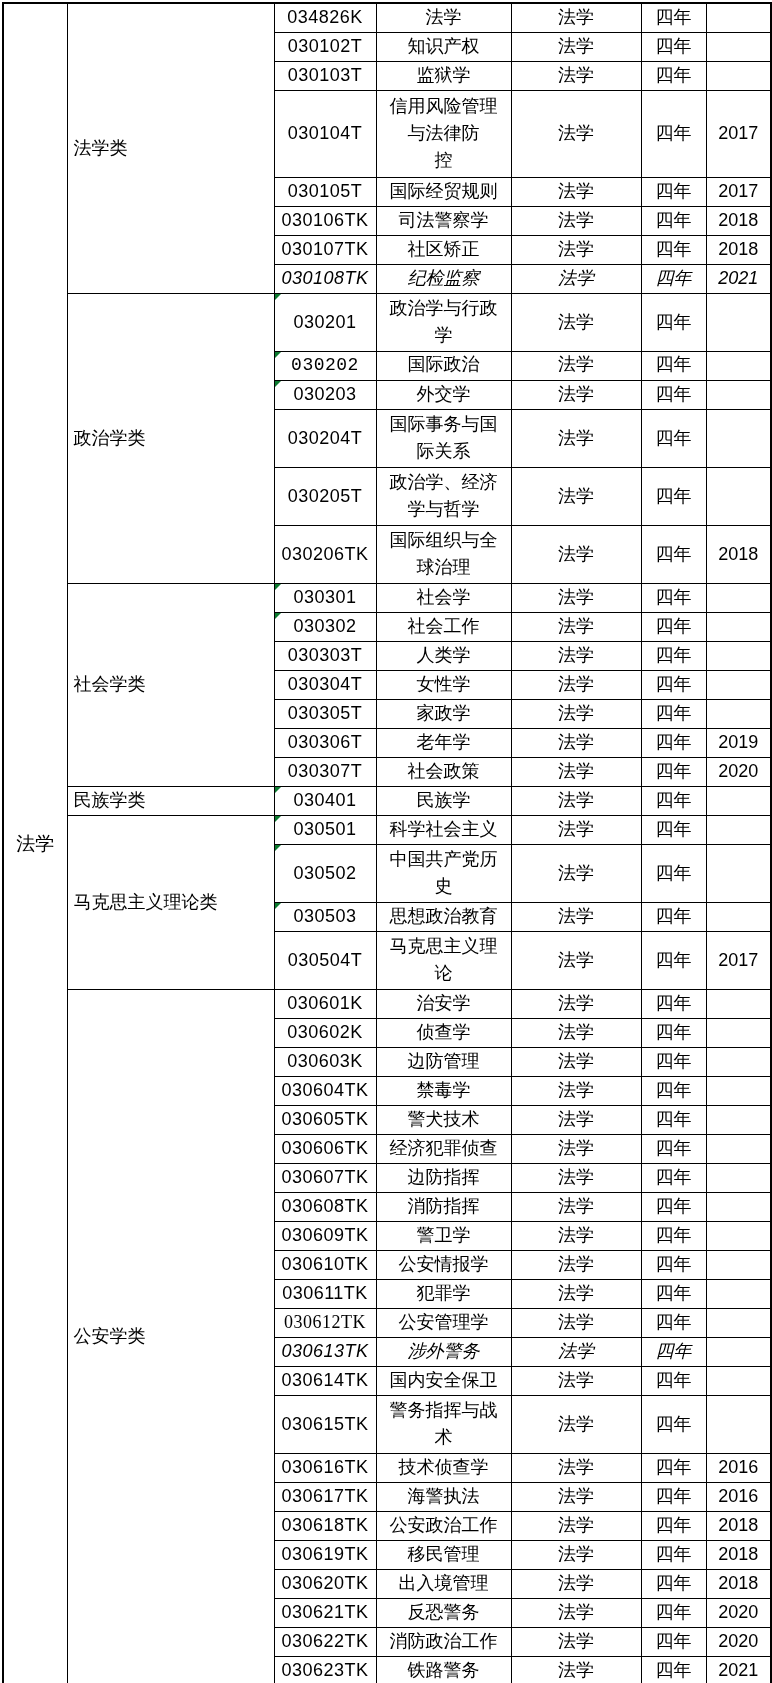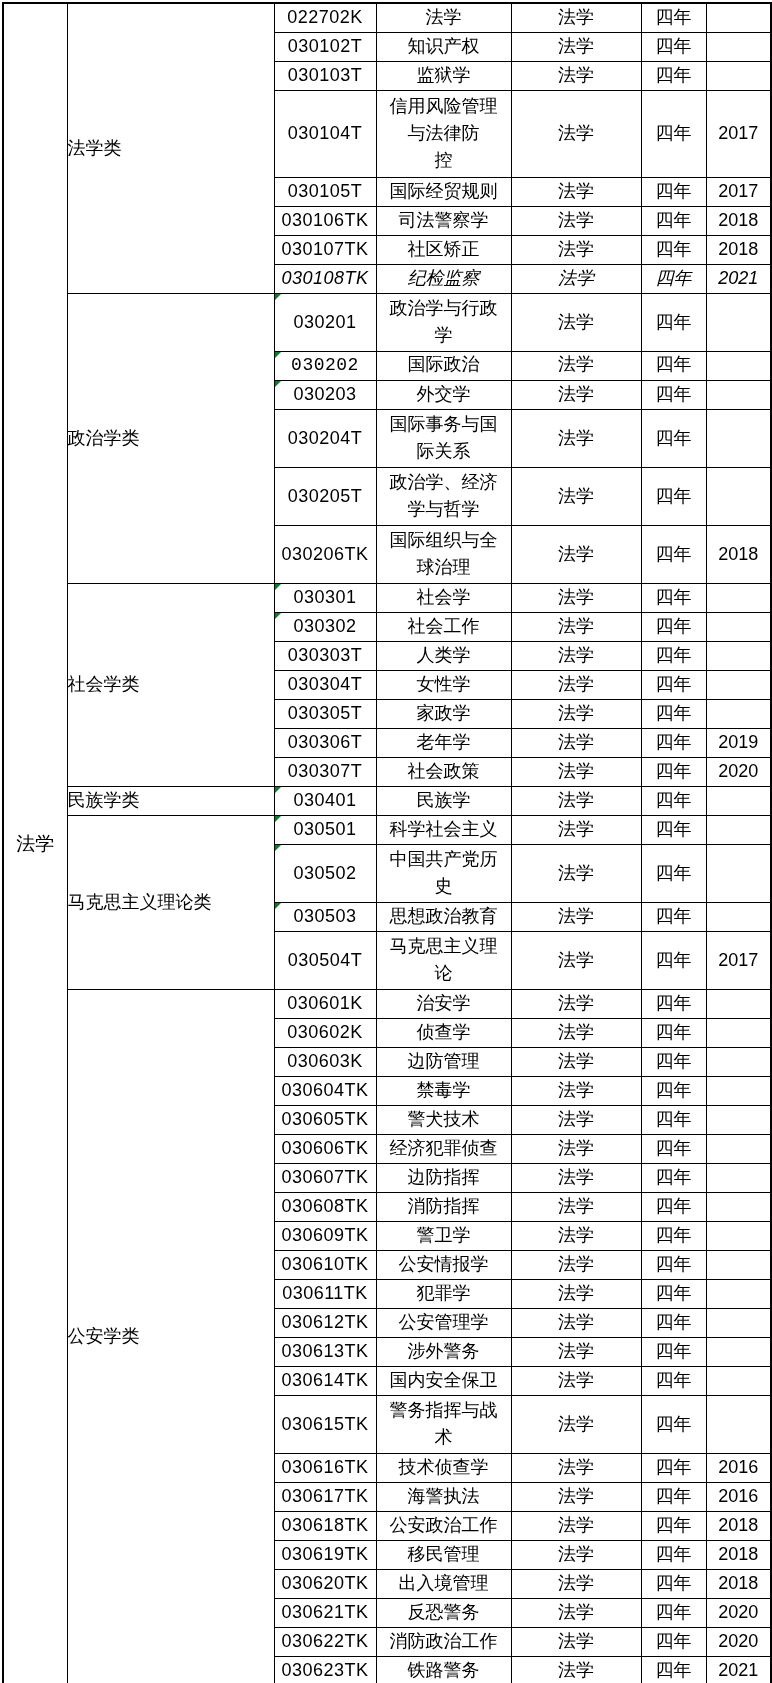--- a/index.html
+++ b/index.html
@@ -14,21 +14,21 @@
     border:2px solid #000;border-bottom:3px solid #000;
     background:#fff;
   }
   td{
     border:1px solid #000;
     font-size:18px;line-height:27px;
     text-align:center;vertical-align:middle;
     padding:0;overflow:hidden;
   }
   td.disc{width:64px;font-size:19px;}
-  td.cat{text-align:left;padding-left:0;font-size:18px;}
+  td.cat{text-align:left;padding-left:6px;font-size:18px;}
   td.code{position:relative;font-size:18px;letter-spacing:0.5px;}
   td.name{white-space:pre-line;}
   td.year{font-size:18px;}
   .tri{
     position:absolute;top:0;left:0;width:7px;height:7px;
     clip-path:polygon(0 0,100% 0,0 100%);
   }
 </style>
 </head>
 <body>
@@ -40,21 +40,21 @@
     <col style="width:102px">
     <col style="width:135px">
     <col style="width:130px">
     <col style="width:65px">
     <col style="width:65px">
   </colgroup>
   <tbody id="majors-body">
       <tr style="height: 29px;">
         <td class="disc" rowspan="49">法学</td>
         <td class="cat" rowspan="8">法学类</td>
-        <td class="code">022702K</td>
+        <td class="code">034826K</td>
         <td class="name">法学</td>
         <td>法学</td>
         <td>四年</td>
         <td class="year"></td>
       </tr>
       <tr style="height: 29px;">
         <td class="code">030102T</td>
         <td class="name">知识产权</td>
         <td>法学</td>
         <td>四年</td>
@@ -311,28 +311,28 @@
         <td>四年</td>
         <td class="year"></td>
       </tr>
       <tr style="height: 29px;">
         <td class="code">030611TK</td>
         <td class="name">犯罪学</td>
         <td>法学</td>
         <td>四年</td>
         <td class="year"></td>
       </tr>
-      <tr style="height: 29px;">
+      <tr style="height: 29px; font-family: Liberation Serif, serif;">
         <td class="code">030612TK</td>
         <td class="name">公安管理学</td>
         <td>法学</td>
         <td>四年</td>
         <td class="year"></td>
       </tr>
-      <tr style="height: 29px;">
+      <tr style="height: 29px; font-style: italic;">
         <td class="code">030613TK</td>
         <td class="name">涉外警务</td>
         <td>法学</td>
         <td>四年</td>
         <td class="year"></td>
       </tr>
       <tr style="height: 29px;">
         <td class="code">030614TK</td>
         <td class="name">国内安全保卫</td>
         <td>法学</td>

